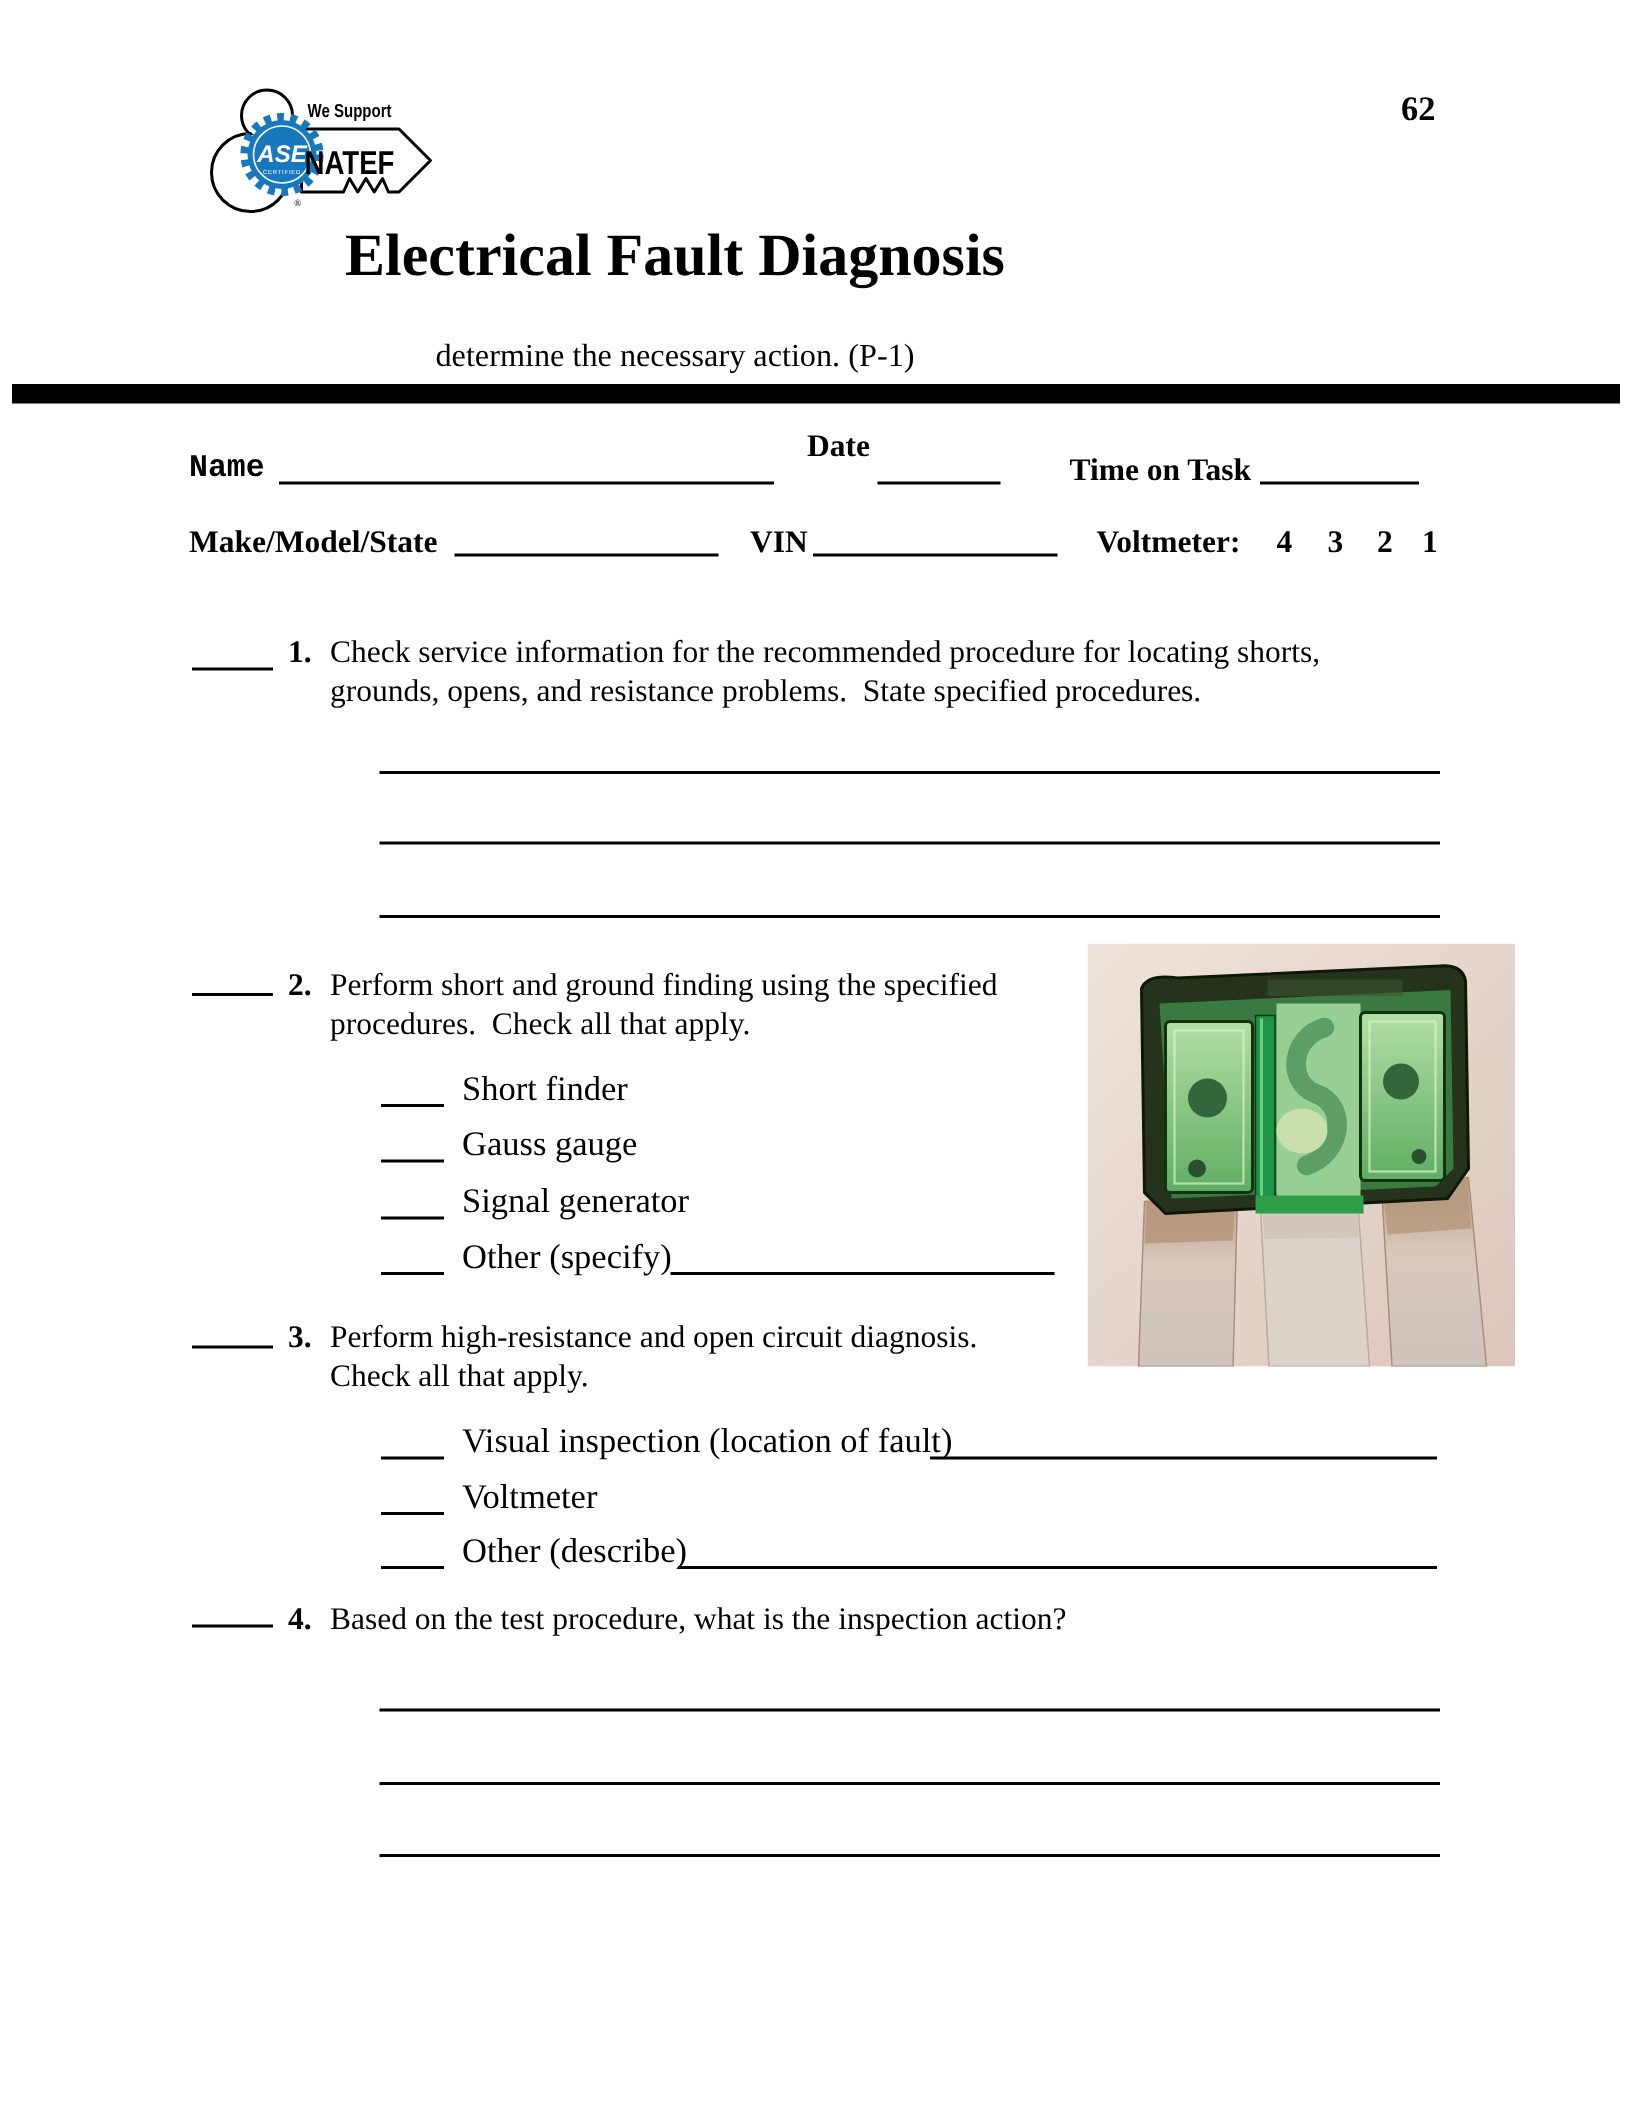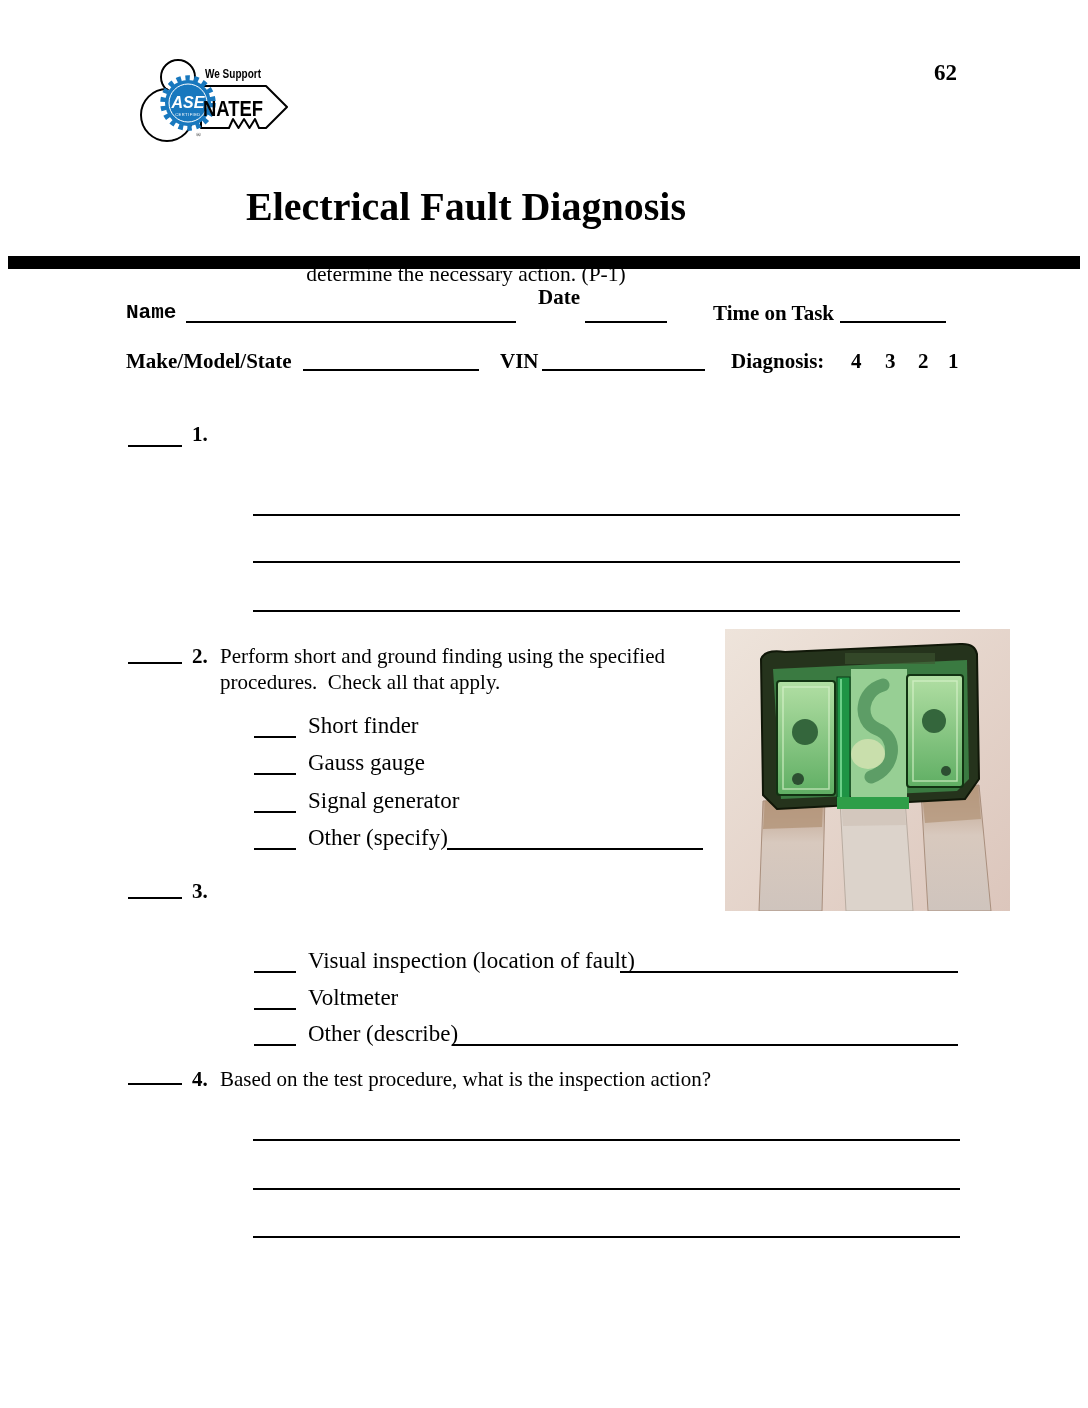--- a/index.html
+++ b/index.html
@@ -1,21 +1,21 @@
 <!DOCTYPE html>
 <html><head>
 <meta charset="utf-8">
 <style>
   html,body{margin:0;padding:0;background:#fff;}
   .page{position:relative;width:1088px;height:1408px;background:#ffffff;
         font-family:"Liberation Serif",serif;color:#000;overflow:hidden;}
   .abs{position:absolute;}
   .b{font-weight:bold;}
   .txt{font-size:21px;line-height:26px;white-space:pre-wrap;}
-  .center{left:16px;width:900px;text-align:center;margin-top:37px;}
+  .center{left:0;width:900px;text-align:center;}
   .blank{position:absolute;border-bottom:2px solid #000;}
   .hline{position:absolute;height:0;border-bottom:2px solid #000;}
   .optlabel{position:absolute;font-size:23px;line-height:24px;}
 </style>
 </head>
 <body>
 
 <div class="page">
 
   <div class="abs b" style="left:934px;top:60px;font-size:23px;">62</div>
@@ -53,28 +53,29 @@
   <div class="blank" style="left:186px;top:300px;width:330px;height:21px;"></div>
   <div class="abs b txt" style="left:538px;top:284px;text-align:center;">Date</div>
   <div class="blank" style="left:585px;top:300px;width:82px;height:21px;"></div>
   <div class="abs b txt" style="left:713px;top:300px;">Time on Task</div>
   <div class="blank" style="left:840px;top:300px;width:106px;height:21px;"></div>
 
   <div class="abs b txt" style="left:126px;top:348px;">Make/Model/State</div>
   <div class="blank" style="left:303px;top:348px;width:176px;height:21px;"></div>
   <div class="abs b txt" style="left:500px;top:348px;">VIN</div>
   <div class="blank" style="left:542px;top:348px;width:163px;height:21px;"></div>
-  <div class="abs b txt" style="left:731px;top:348px;">Diagnosis:</div>
+  <div class="abs b txt" style="left:731px;top:348px;">Voltmeter:</div>
   <div class="abs b txt" style="left:851px;top:348px;">4</div>
   <div class="abs b txt" style="left:885px;top:348px;">3</div>
   <div class="abs b txt" style="left:918px;top:348px;">2</div>
   <div class="abs b txt" style="left:948px;top:348px;">1</div>
 
   <div class="blank" style="left:128px;top:424px;width:54px;height:21px;"></div>
   <div class="abs b txt" style="left:192px;top:421px;">1.</div>
+  <div class="abs txt" style="left:220px;top:421px;width:700px;">Check service information for the recommended procedure for locating shorts, grounds, opens, and resistance problems.  State specified procedures.</div>
   <div class="hline" style="left:253px;top:514px;width:707px;"></div>
   <div class="hline" style="left:253px;top:561px;width:707px;"></div>
   <div class="hline" style="left:253px;top:610px;width:707px;"></div>
 
   <div class="blank" style="left:128px;top:641px;width:54px;height:21px;"></div>
   <div class="abs b txt" style="left:192px;top:643px;">2.</div>
   <div class="abs txt" style="left:220px;top:643px;width:470px;">Perform short and ground finding using the specified procedures.  Check all that apply.</div>
 
   <div class="blank" style="left:254px;top:715px;width:42px;height:21px;"></div>
   <div class="optlabel" style="left:308px;top:714px;">Short finder</div>
@@ -129,20 +130,21 @@
     <rect x="112" y="168" width="72" height="12" fill="#2e9e48"></rect>
 
     <rect x="182" y="46" width="56" height="112" rx="3" fill="url(#panelG)" stroke="#123312" stroke-width="2"></rect>
     <rect x="188" y="52" width="44" height="100" fill="none" stroke="#d8f2cc" stroke-width="1.5" opacity="0.7"></rect>
     <circle cx="209" cy="92" r="12" fill="#34663c"></circle>
     <circle cx="221" cy="142" r="5" fill="#2c4f31"></circle>
   </svg>
 
   <div class="blank" style="left:128px;top:876px;width:54px;height:21px;"></div>
   <div class="abs b txt" style="left:192px;top:878px;">3.</div>
+  <div class="abs txt" style="left:220px;top:878px;width:470px;">Perform high-resistance and open circuit diagnosis. Check all that apply.</div>
 
   <div class="blank" style="left:254px;top:950px;width:42px;height:21px;"></div>
   <div class="optlabel" style="left:308px;top:949px;">Visual inspection (location of fault)</div>
   <div class="blank" style="left:620px;top:950px;width:338px;height:21px;"></div>
   <div class="blank" style="left:254px;top:987px;width:42px;height:21px;"></div>
   <div class="optlabel" style="left:308px;top:986px;">Voltmeter</div>
   <div class="blank" style="left:254px;top:1023px;width:42px;height:21px;"></div>
   <div class="optlabel" style="left:308px;top:1022px;">Other (describe)</div>
   <div class="blank" style="left:452px;top:1023px;width:506px;height:21px;"></div>
 

